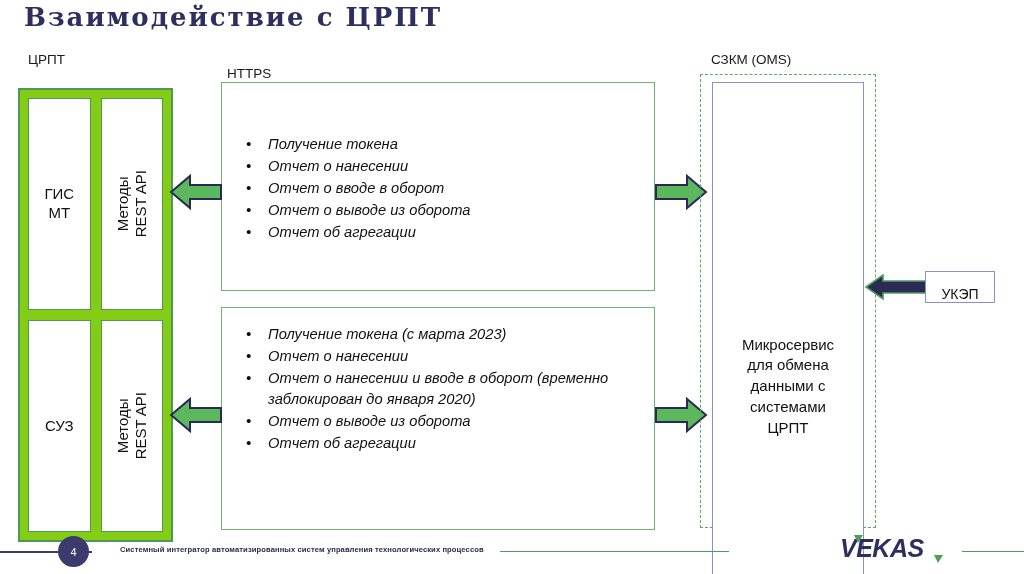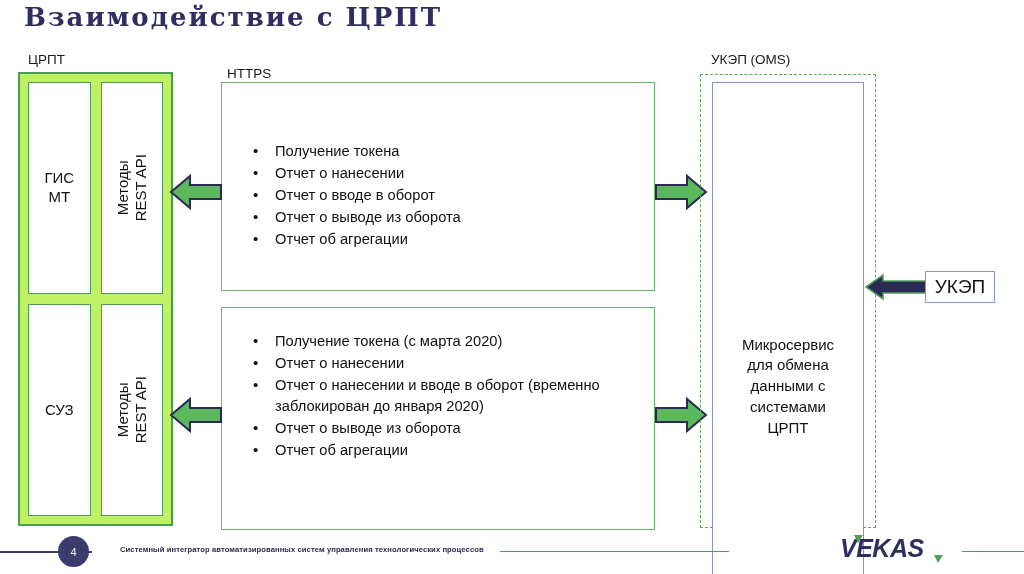--- a/index.html
+++ b/index.html
@@ -39,26 +39,26 @@
     font-family: "Liberation Sans", sans-serif;
     font-size: 13.5px;
     color: #1a1a1a;
     white-space: nowrap;
   }
 
   
   .left-frame {
     position: absolute;
     left: 18px;
-    top: 72px;
+    top: 88px;
     width: 155px;
     height: 454px;
     box-sizing: border-box;
     border: 2px solid #4b9a55;
-    background: #bef264;
+    background: #84cc16;
     padding: 0;
   }
   .left-grid {
     position: absolute;
     inset: 8px;
     display: grid;
     grid-template-columns: 1fr 1fr;
     grid-template-rows: 1fr 1fr;
     gap: 10px;
   }
@@ -90,25 +90,26 @@
     position: absolute;
     box-sizing: border-box;
     background: #ffffff;
     border: 1.5px solid #6cb46f;
   }
   #https-box-top  { left: 221px; top: 82px;  width: 434px; height: 209px; }
   #https-box-bot  { left: 221px; top: 307px; width: 434px; height: 223px; }
 
   .bullet-list {
     list-style: none;
-    margin: 11px;
+    margin: 4px;
     padding: 0;
     position: absolute;
     left: 14px;
     right: 2px;
+    font-style: italic;
   }
   #https-box-top .bullet-list { top: 47px; }
   #https-box-bot .bullet-list { top: 12px; }
 
   .bullet-list li {
     position: relative;
     padding-left: 28px;
     font-size: 14.7px;
     color: #111111;
     line-height: 1.40;
@@ -166,23 +167,23 @@
   .ukep-box {
     position: absolute;
     left: 925px;
     top: 271px;
     width: 70px;
     height: 32px;
     box-sizing: border-box;
     border: 1.2px solid #8793c4;
     background: #ffffff;
     display: flex;
-    align-items: center;
+    align-items: flex-end;
     justify-content: center;
-    font-size: 19px;
+    font-size: 14px;
     color: #111111;
   }
 
   
   .footer-rule-left {
     position: absolute;
     left: 0;
     top: 551px;
     width: 92px;
     height: 1.6px;
@@ -273,21 +274,21 @@
       <li>Получение токена</li>
       <li>Отчет о нанесении</li>
       <li>Отчет о вводе в оборот</li>
       <li>Отчет о выводе из оборота</li>
       <li>Отчет об агрегации</li>
     </ul>
   </div>
 
   <div class="https-box" id="https-box-bot">
     <ul class="bullet-list">
-      <li>Получение токена (с марта 2020)</li>
+      <li>Получение токена (с марта 2023)</li>
       <li>Отчет о нанесении</li>
       <li>Отчет о нанесении и вводе в оборот (временно заблокирован до января 2020)</li>
       <li>Отчет о выводе из оборота</li>
       <li>Отчет об агрегации</li>
     </ul>
   </div>
 
   <div class="arrow" style="left:170px; top:172px; width:52px; height:40px;">
     <svg class="arrow-svg" viewBox="0 0 52 40" preserveAspectRatio="none" aria-hidden="true">
       <polygon points="1,20 20,4 20,13 51,13 51,27 20,27 20,36" fill="#5cb85c" stroke="#2a2a55" stroke-width="2" stroke-linejoin="miter"></polygon>
@@ -305,21 +306,21 @@
       <polygon points="1,20 20,4 20,13 51,13 51,27 20,27 20,36" fill="#5cb85c" stroke="#2a2a55" stroke-width="2" stroke-linejoin="miter"></polygon>
     </svg>
   </div>
 
   <div class="arrow" style="left:655px; top:395px; width:52px; height:40px;">
     <svg class="arrow-svg" viewBox="0 0 52 40" preserveAspectRatio="none" aria-hidden="true">
       <polygon points="51,20 32,4 32,13 1,13 1,27 32,27 32,36" fill="#5cb85c" stroke="#2a2a55" stroke-width="2" stroke-linejoin="miter"></polygon>
     </svg>
   </div>
 
-  <div class="caption" style="left:711px; top:52px;">УКЭП (OMS)</div>
+  <div class="caption" style="left:711px; top:52px;">СЗКМ (OMS)</div>
 
   <div class="oms-dashed"></div>
 
   <div class="oms-inner">
     <div class="label">Микросервис
 для обмена
 данными с
 системами
 ЦРПТ</div>
   </div>

